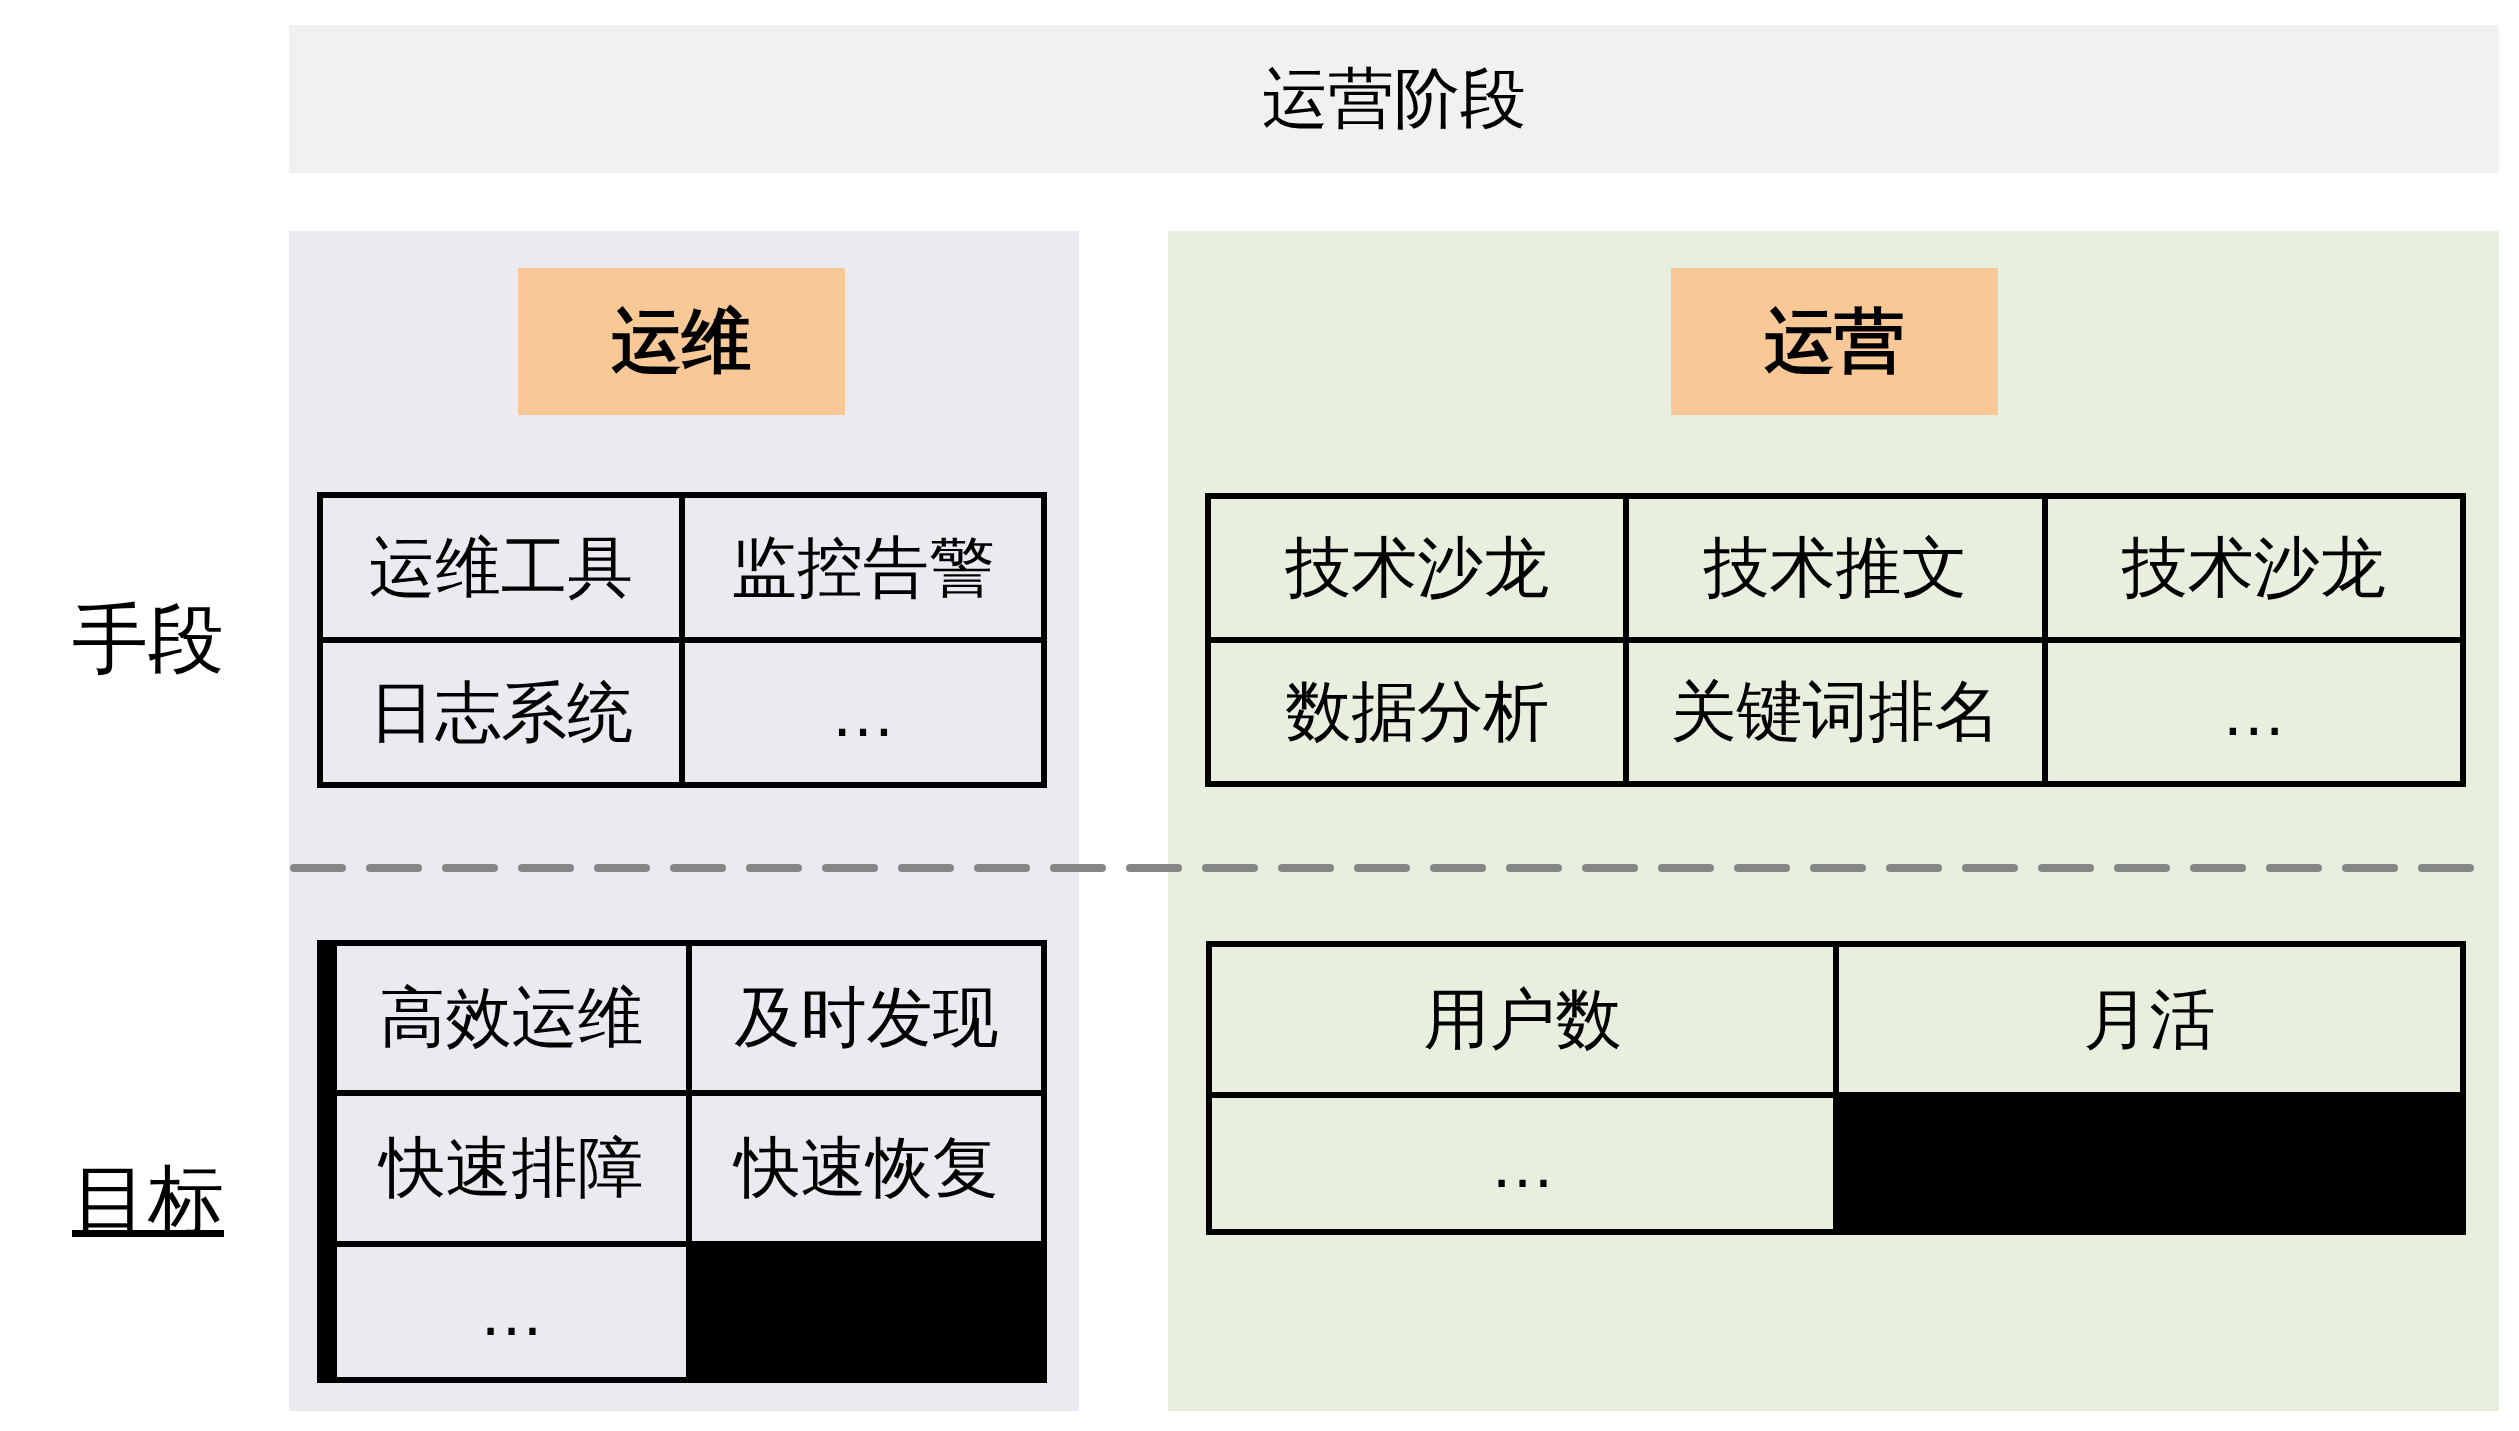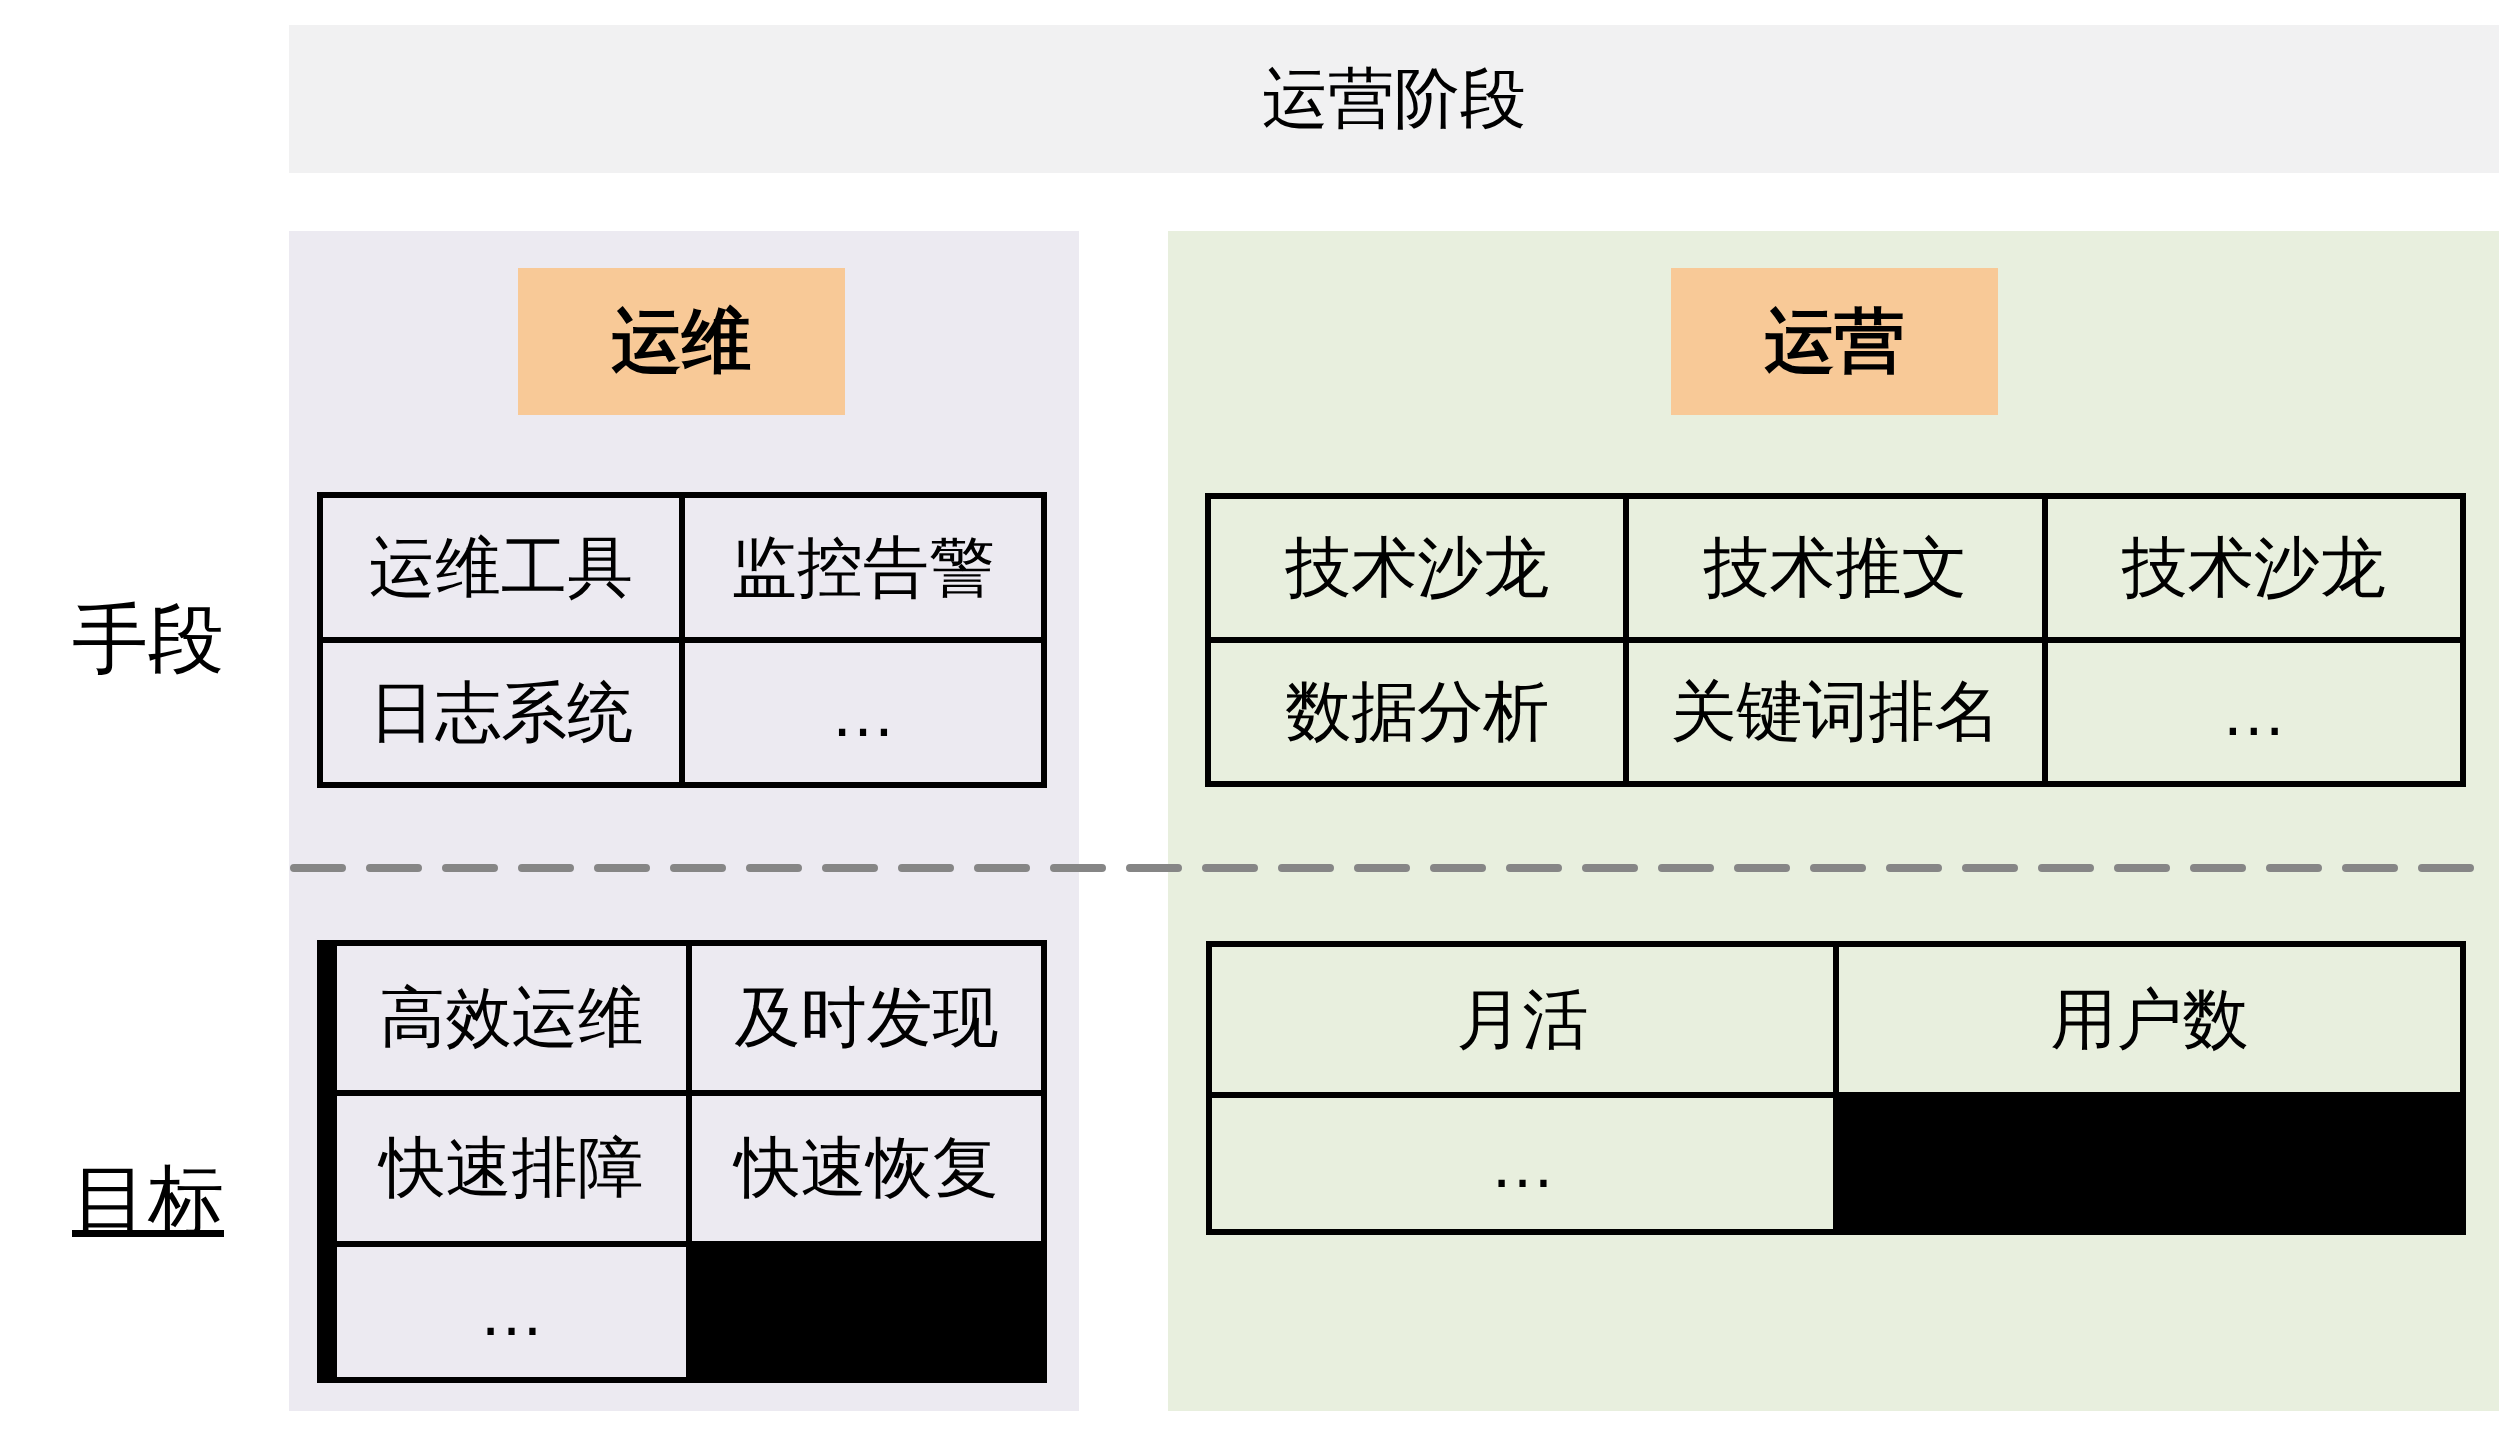--- a/index.html
+++ b/index.html
@@ -77,20 +77,20 @@
   </div>
 <div id="table-yunying-means" class="abs dtable" style="grid-template-columns: repeat(3, 1fr);">
     <div class="cell">技术沙龙</div>
     <div class="cell">技术推文</div>
     <div class="cell">技术沙龙</div>
     <div class="cell">数据分析</div>
     <div class="cell">关键词排名</div>
     <div class="cell">…</div>
   </div>
 <div id="table-yunying-goals" class="abs dtable" style="grid-template-columns: repeat(2, 1fr);">
+    <div class="cell">用户数</div>
     <div class="cell">月活</div>
-    <div class="cell">用户数</div>
     <div class="cell">…</div>
   </div>
 
 <svg id="divider-svg" class="abs" xmlns="http://www.w3.org/2000/svg">
   <line x1="294" y1="8" x2="2486" y2="8" stroke-width="8" stroke-linecap="round" stroke-dasharray="48 28" stroke="#868686"></line>
 </svg>
 
 </body></html>

